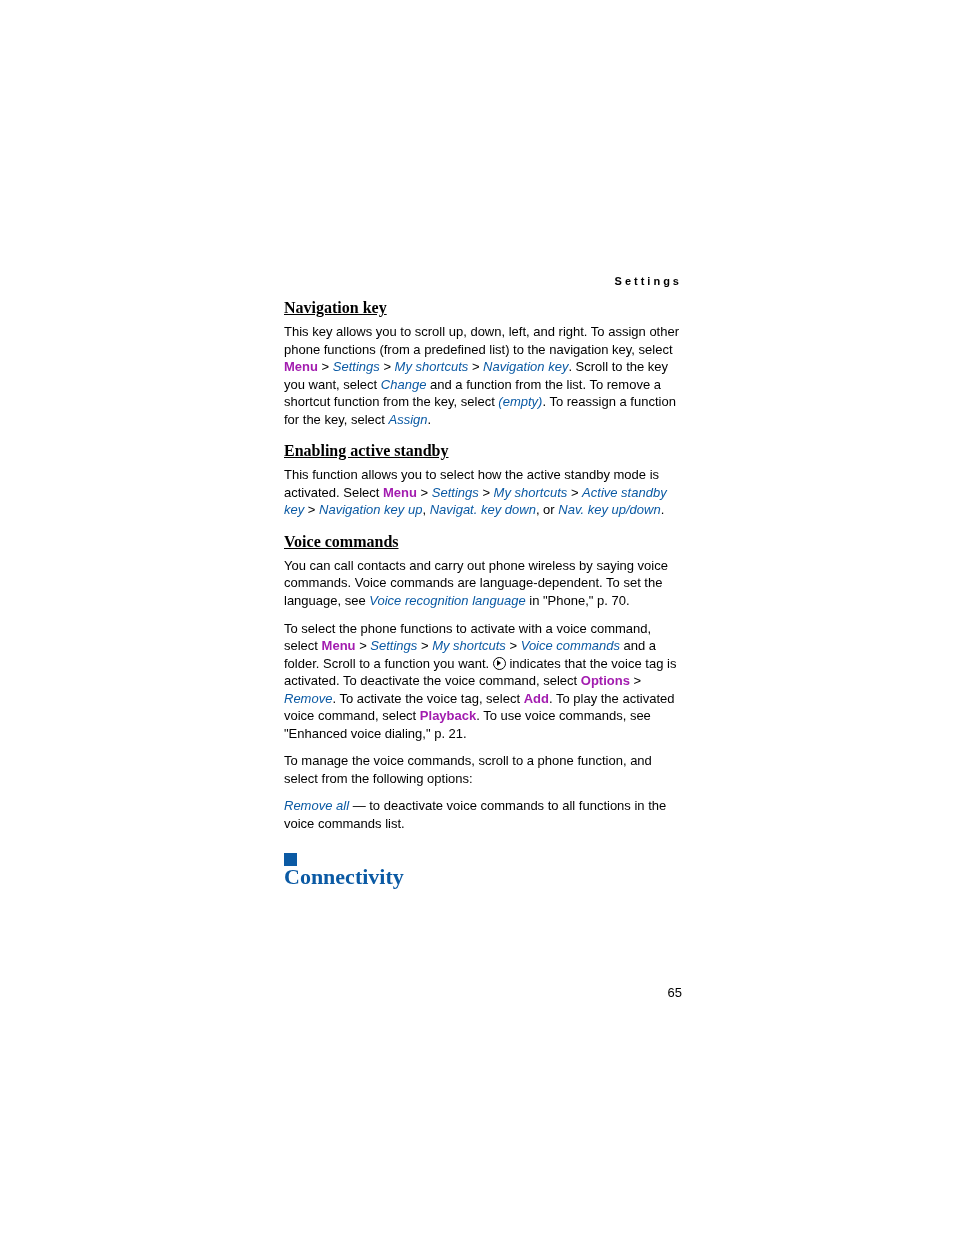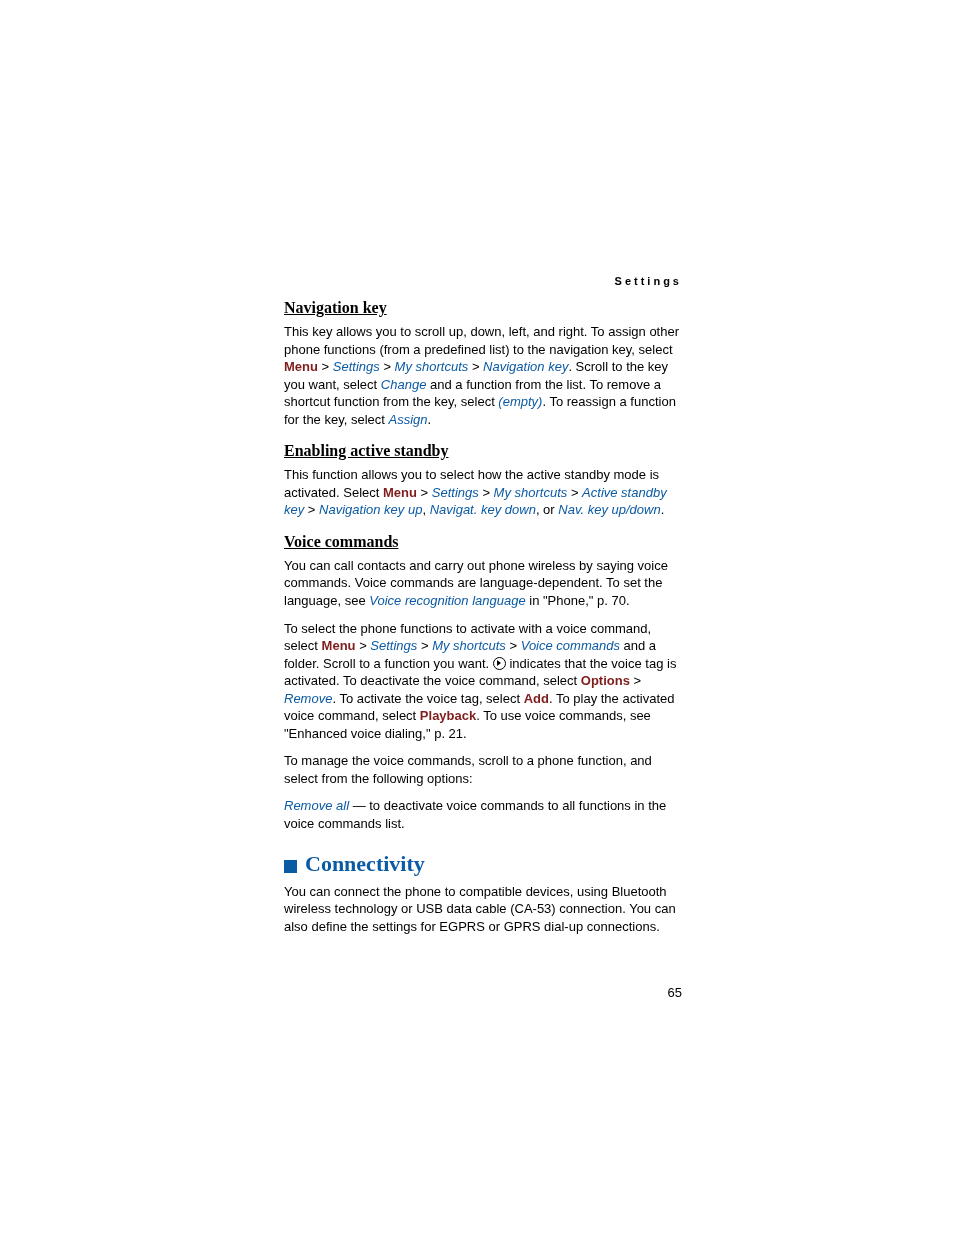--- a/index.html
+++ b/index.html
@@ -35,27 +35,28 @@
     font-weight: bold;
     text-decoration: underline;
     margin: 14px 0 6px 0;
     font-family: Georgia, 'Times New Roman', serif;
   }
   p {
     font-size: 13px;
     line-height: 1.35;
     margin: 6px 0 10px 0;
   }
-  .menu { color: #7f1d1d; font-weight: bold; }
+  .menu { color: #a21caf; font-weight: bold; }
   .menuitem { color: #0b5aa4; font-style: italic; }
   .sep-gt { color: #000; }
   .bullet-row {
     display: flex;
     align-items: baseline;
     margin: 18px 0 6px 0;
+    flex-direction: column;
   }
   .square {
     width: 13px;
     height: 13px;
     background: #0b5aa4;
     margin-right: 8px;
     position: relative;
     top: 2px;
     flex: 0 0 auto;
   }
@@ -119,18 +120,17 @@
     </p>
     <p>To manage the voice commands, scroll to a phone function, and select from the following options:</p>
     <p>
       <span class="menuitem">Remove all</span><span> — to deactivate voice commands to all functions in the voice commands list.</span>
     </p>
 
     <div class="bullet-row">
       <div class="square"></div>
       <div class="h2">Connectivity</div>
     </div>
-    <p>You can connect the phone to compatible devices, using Bluetooth wireless technology or USB data cable (CA-53) connection. You can also define the settings for EGPRS or GPRS dial-up connections.</p>
 
   </div>
 
   <div class="page-number">65</div>
 </div>
 
 </body></html>

